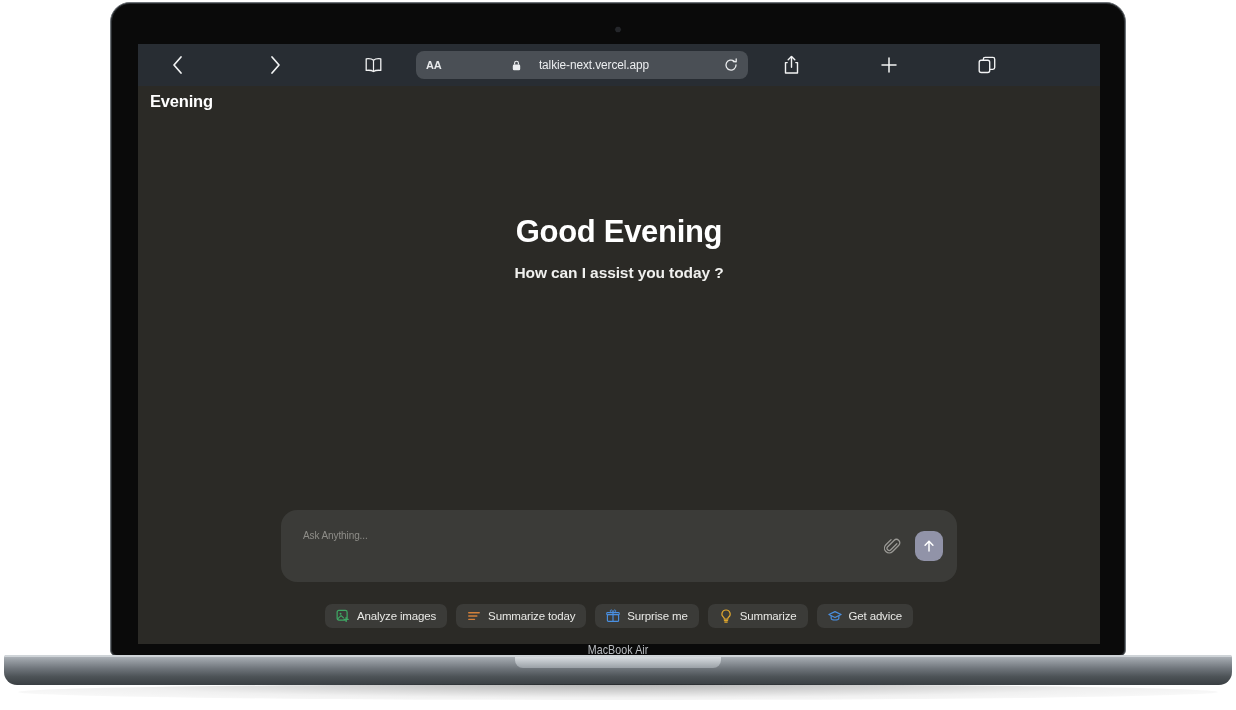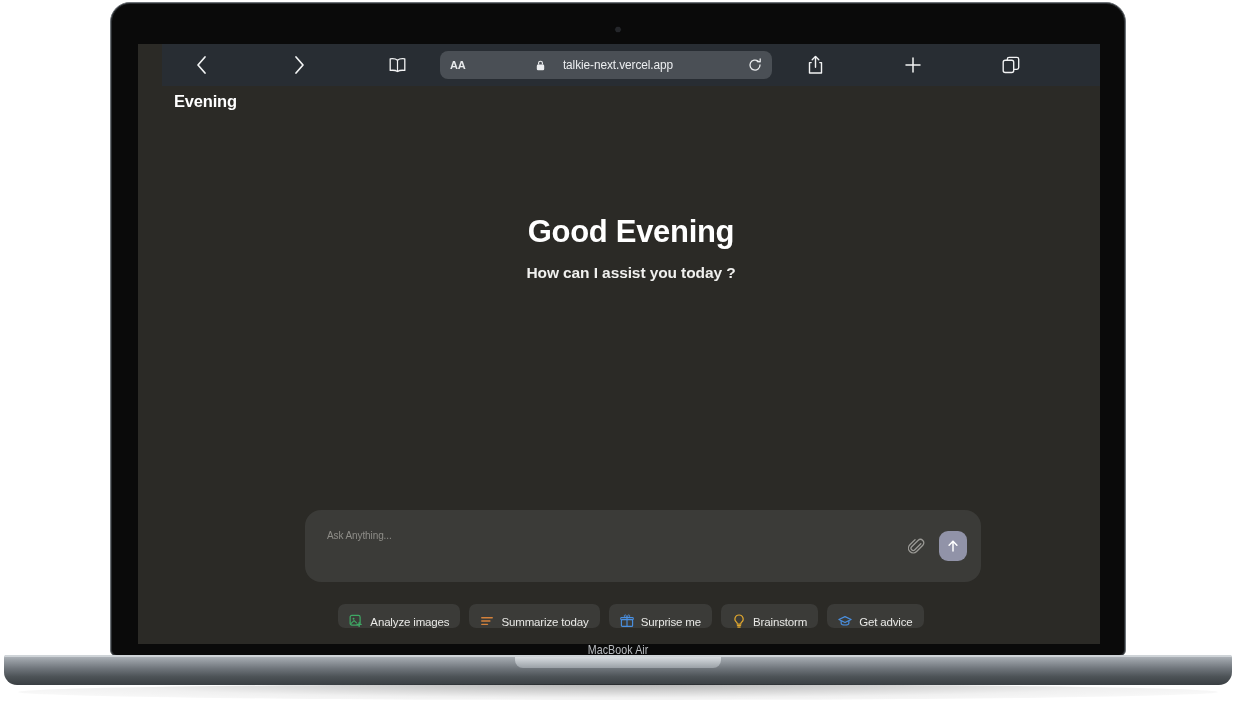--- a/index.html
+++ b/index.html
@@ -45,21 +45,20 @@
   }
 
   .screen {
     position: absolute;
     left: 27px;
     top: 41px;
     width: 962px;
     height: 600px;
     background: #2b2a26;
     overflow: hidden;
-    padding-left: 24px;
   }
 
   .lid-chin {
     position: absolute;
     left: 0;
     right: 0;
     bottom: 0;
     height: 14px;
     display: flex;
     align-items: center;
@@ -261,21 +260,21 @@
     top: 518px;
     display: flex;
     justify-content: center;
     gap: 9px;
   }
   .chip {
     height: 24px;
     background: #3b3b38;
     border-radius: 7px;
     display: flex;
-    align-items: flex-end;
+    align-items: center;
     gap: 7px;
     padding: 0 11px;
   }
   .chip-label {
     color: #e9e9e6;
     font-size: 11.5px;
     letter-spacing: -0.15px;
     white-space: nowrap;
   }
   .chip-icon {
@@ -434,21 +433,21 @@
           </div>
 
           <div class="chip">
             <span class="chip-icon">
               <svg width="14" height="14" viewBox="0 0 16 16" fill="none">
                 <path d="M8 1.2 a4.6 4.6 0 0 0 -2.8 8.3 c0.5 0.4 0.8 0.9 0.8 1.5 L5.9 11.6 h4.2 l0 -0.6 c0 -0.6 0.3 -1.1 0.8 -1.5 A4.6 4.6 0 0 0 8 1.2 Z" stroke="#e0a72e" stroke-width="1.3" fill="none" stroke-linejoin="round"></path>
                 <path d="M6.2 13.3 L9.8 13.3" stroke="#e0a72e" stroke-width="1.4" stroke-linecap="round"></path>
                 <path d="M6.8 15 L9.2 15" stroke="#e0a72e" stroke-width="1.4" stroke-linecap="round"></path>
               </svg>
             </span>
-            <span class="chip-label">Brainstorm</span>
+            <span class="chip-label">Summarize</span>
           </div>
 
           <div class="chip">
             <span class="chip-icon">
               <svg width="14" height="14" viewBox="0 0 16 16" fill="none">
                 <path d="M8 3 L15 6.3 L8 9.6 L1 6.3 Z" stroke="#4a90e2" stroke-width="1.3" stroke-linejoin="round" fill="none"></path>
                 <path d="M3.6 7.6 L3.6 10.6 C3.6 11.8 5.6 12.6 8 12.6 C10.4 12.6 12.4 11.8 12.4 10.6 L12.4 7.6" stroke="#4a90e2" stroke-width="1.3" stroke-linejoin="round" fill="none"></path>
               </svg>
             </span>
             <span class="chip-label">Get advice</span>

